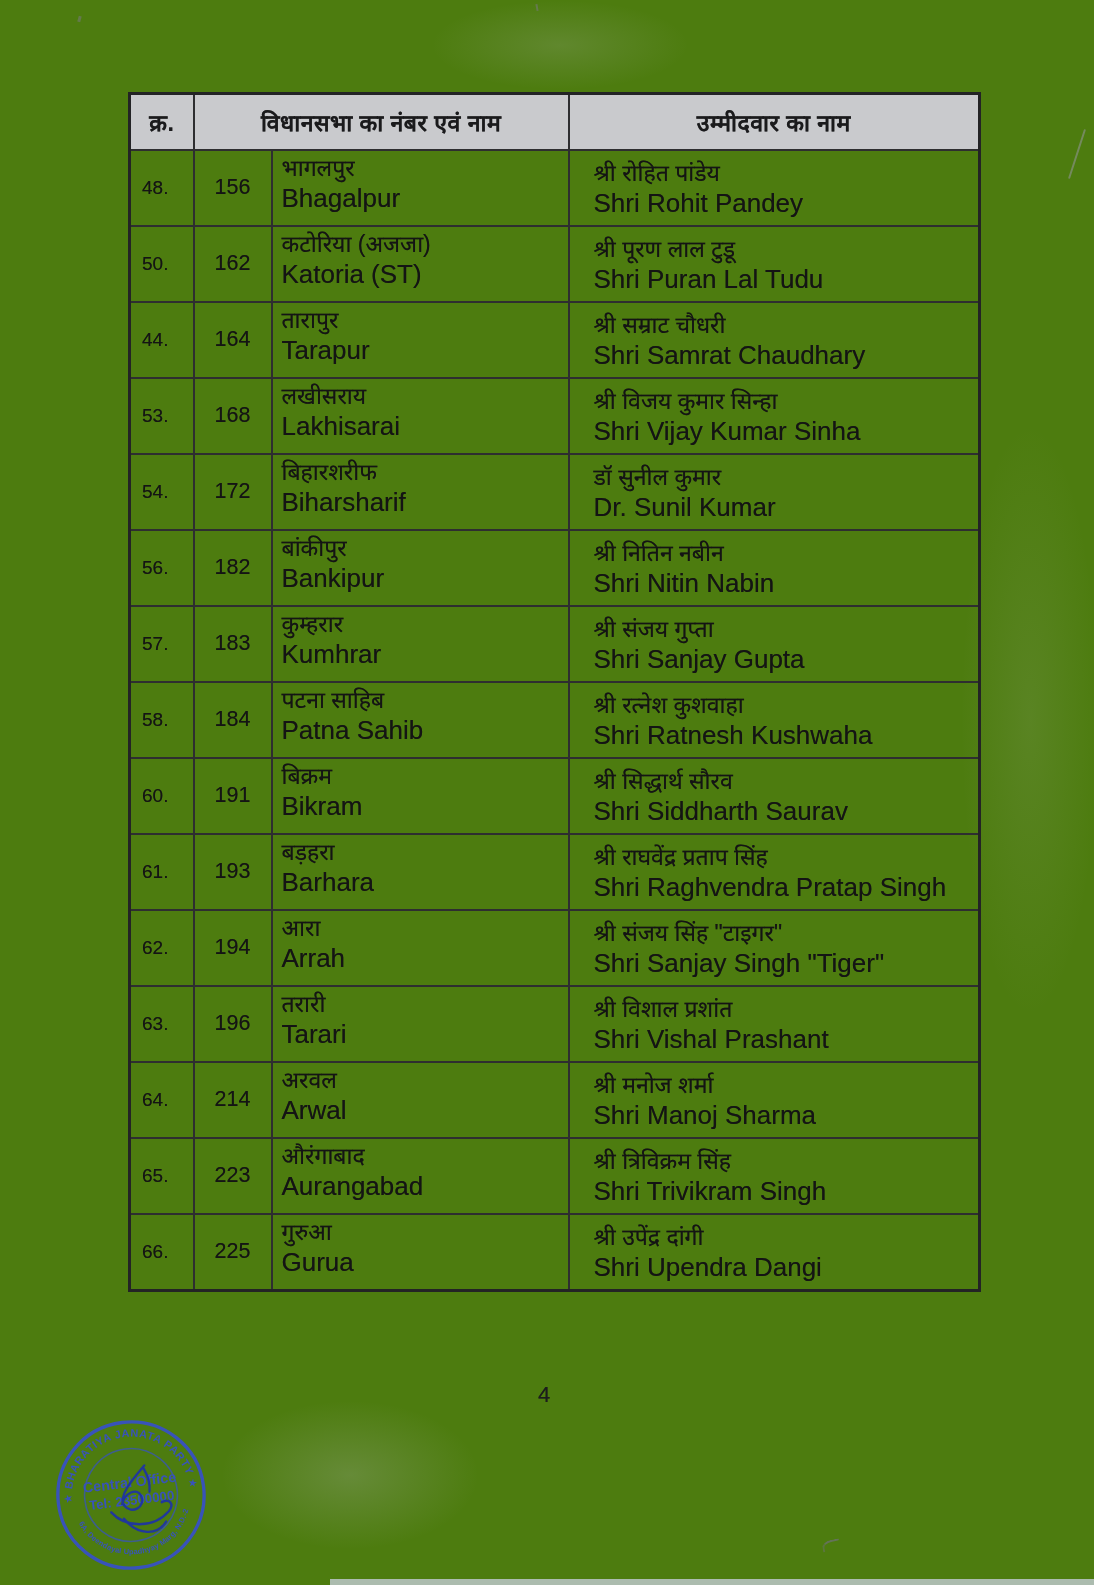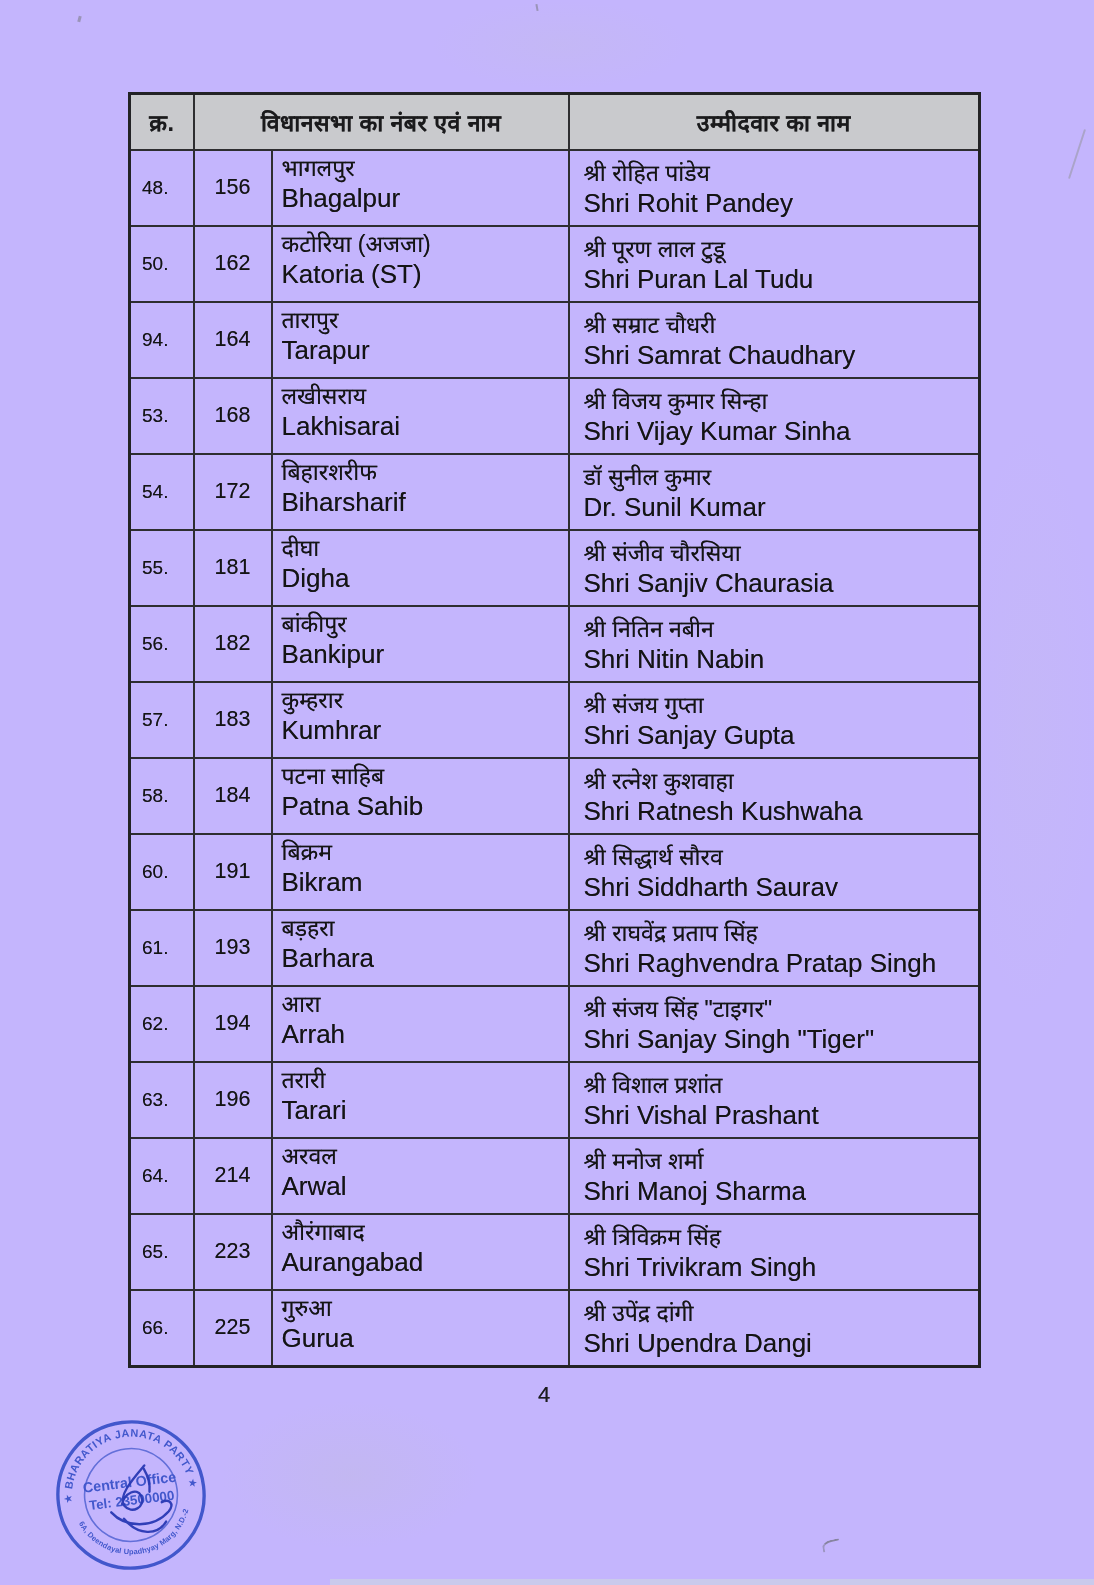--- a/index.html
+++ b/index.html
@@ -1,19 +1,19 @@
 <!DOCTYPE html>
 <html><head>
 <meta charset="utf-8">
 <style>
   html,body{margin:0;padding:0;background:#ffffff;}
   .page{
     position:relative;
     width:1094px;height:1585px;
-    background:#c4b5fd;
+    background:#4d7c0f;
     overflow:hidden;
     font-family:"Liberation Sans","DejaVu Sans",sans-serif;
     color:#141414;
   }
   
   .smudge{position:absolute;border-radius:50%;pointer-events:none;}
   .smudge.s1{left:220px;top:1400px;width:260px;height:150px;background:radial-gradient(ellipse at center,rgba(190,192,200,0.22),rgba(190,192,200,0) 70%);}
   .smudge.s2{left:430px;top:0px;width:260px;height:90px;background:radial-gradient(ellipse at center,rgba(195,197,205,0.16),rgba(195,197,205,0) 70%);}
   .smudge.s3{left:960px;top:420px;width:140px;height:600px;background:radial-gradient(ellipse at center,rgba(200,202,208,0.10),rgba(200,202,208,0) 70%);}
   .speck{position:absolute;background:rgba(120,120,128,0.55);pointer-events:none;}
@@ -55,21 +55,21 @@
   table.candidates tbody tr{height:64px;}
   td.col-serial{
     text-align:left;vertical-align:middle;
     padding-left:11px;font-size:19px;
   }
   td.col-number{
     text-align:center;vertical-align:middle;
     font-size:21.5px;
   }
   td.col-name{vertical-align:middle;padding:2px 4px 12px 9px;}
-  td.col-cand{vertical-align:middle;padding:2px 4px 2px 14px;margin-left:24px;}
+  td.col-cand{vertical-align:middle;padding:2px 4px 2px 24px;margin-left:24px;}
   .line-hi{font-size:23px;line-height:31px;white-space:nowrap;}
   .line-en{font-size:26px;line-height:29px;white-space:nowrap;}
   .ink{text-shadow:0 0 0.5px rgba(20,20,20,0.6);}
 
   .page-number{
     position:absolute;left:538px;top:1382px;
     font-size:22px;color:#1c1c1e;
   }
 
   
@@ -126,21 +126,21 @@
           <td class="col-name">
             <div class="line-hi">कटोरिया (अजजा)</div>
             <div class="line-en">Katoria (ST)</div>
           </td>
           <td class="col-cand">
             <div class="line-hi">श्री पूरण लाल टुडू</div>
             <div class="line-en">Shri Puran Lal Tudu</div>
           </td>
         </tr>
         <tr>
-          <td class="col-serial">94.</td>
+          <td class="col-serial">44.</td>
           <td class="col-number">164</td>
           <td class="col-name">
             <div class="line-hi">तारापुर</div>
             <div class="line-en">Tarapur</div>
           </td>
           <td class="col-cand">
             <div class="line-hi">श्री सम्राट चौधरी</div>
             <div class="line-en">Shri Samrat Chaudhary</div>
           </td>
         </tr>
@@ -159,32 +159,20 @@
         <tr>
           <td class="col-serial">54.</td>
           <td class="col-number">172</td>
           <td class="col-name">
             <div class="line-hi">बिहारशरीफ</div>
             <div class="line-en">Biharsharif</div>
           </td>
           <td class="col-cand">
             <div class="line-hi">डॉ सुनील कुमार</div>
             <div class="line-en">Dr. Sunil Kumar</div>
-          </td>
-        </tr>
-        <tr>
-          <td class="col-serial">55.</td>
-          <td class="col-number">181</td>
-          <td class="col-name">
-            <div class="line-hi">दीघा</div>
-            <div class="line-en">Digha</div>
-          </td>
-          <td class="col-cand">
-            <div class="line-hi">श्री संजीव चौरसिया</div>
-            <div class="line-en">Shri Sanjiv Chaurasia</div>
           </td>
         </tr>
         <tr>
           <td class="col-serial">56.</td>
           <td class="col-number">182</td>
           <td class="col-name">
             <div class="line-hi">बांकीपुर</div>
             <div class="line-en">Bankipur</div>
           </td>
           <td class="col-cand">

